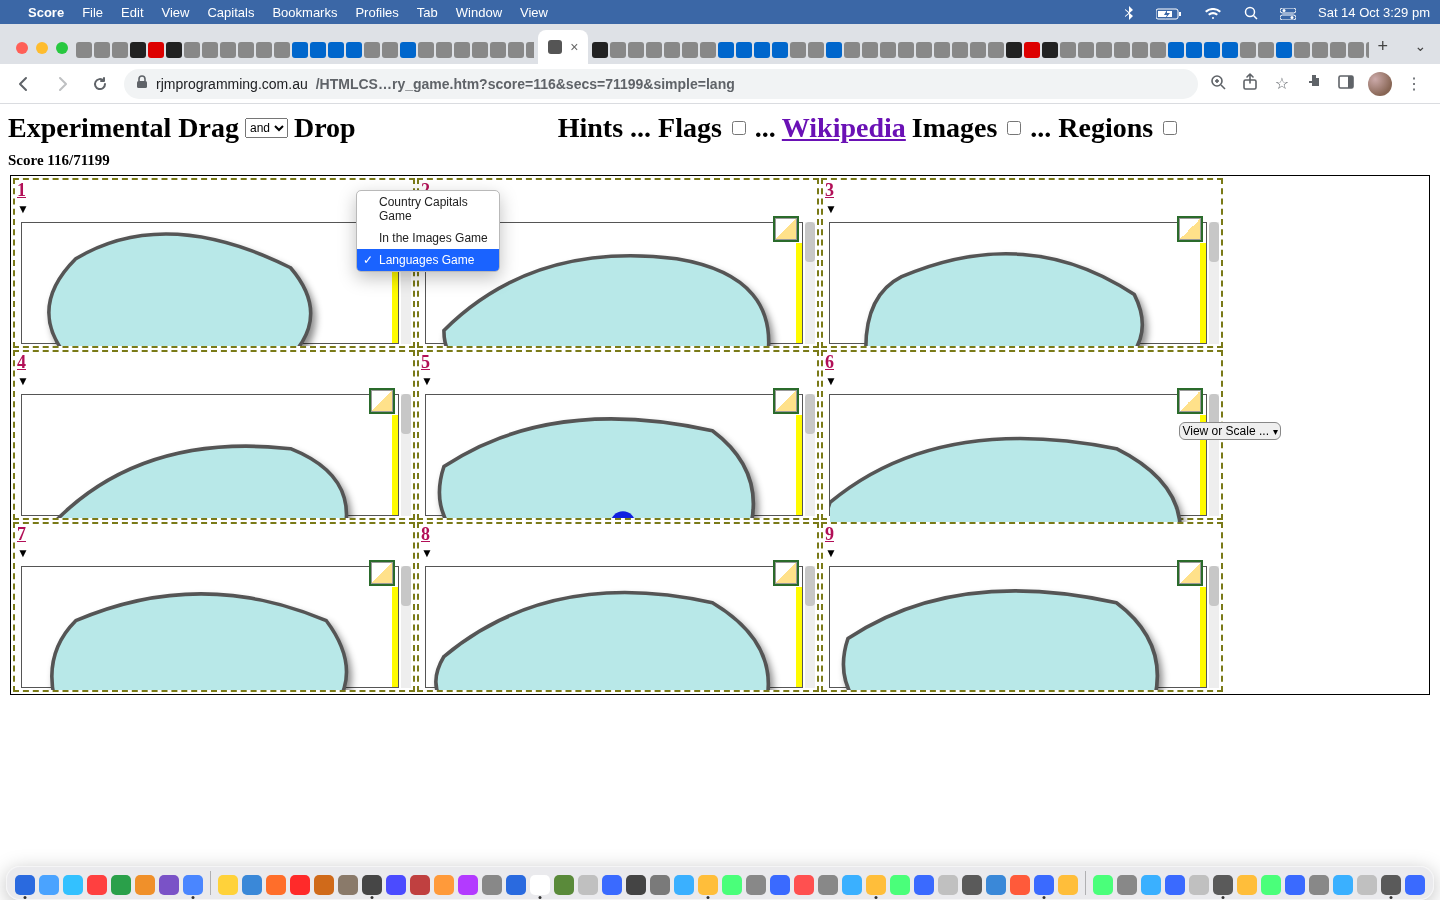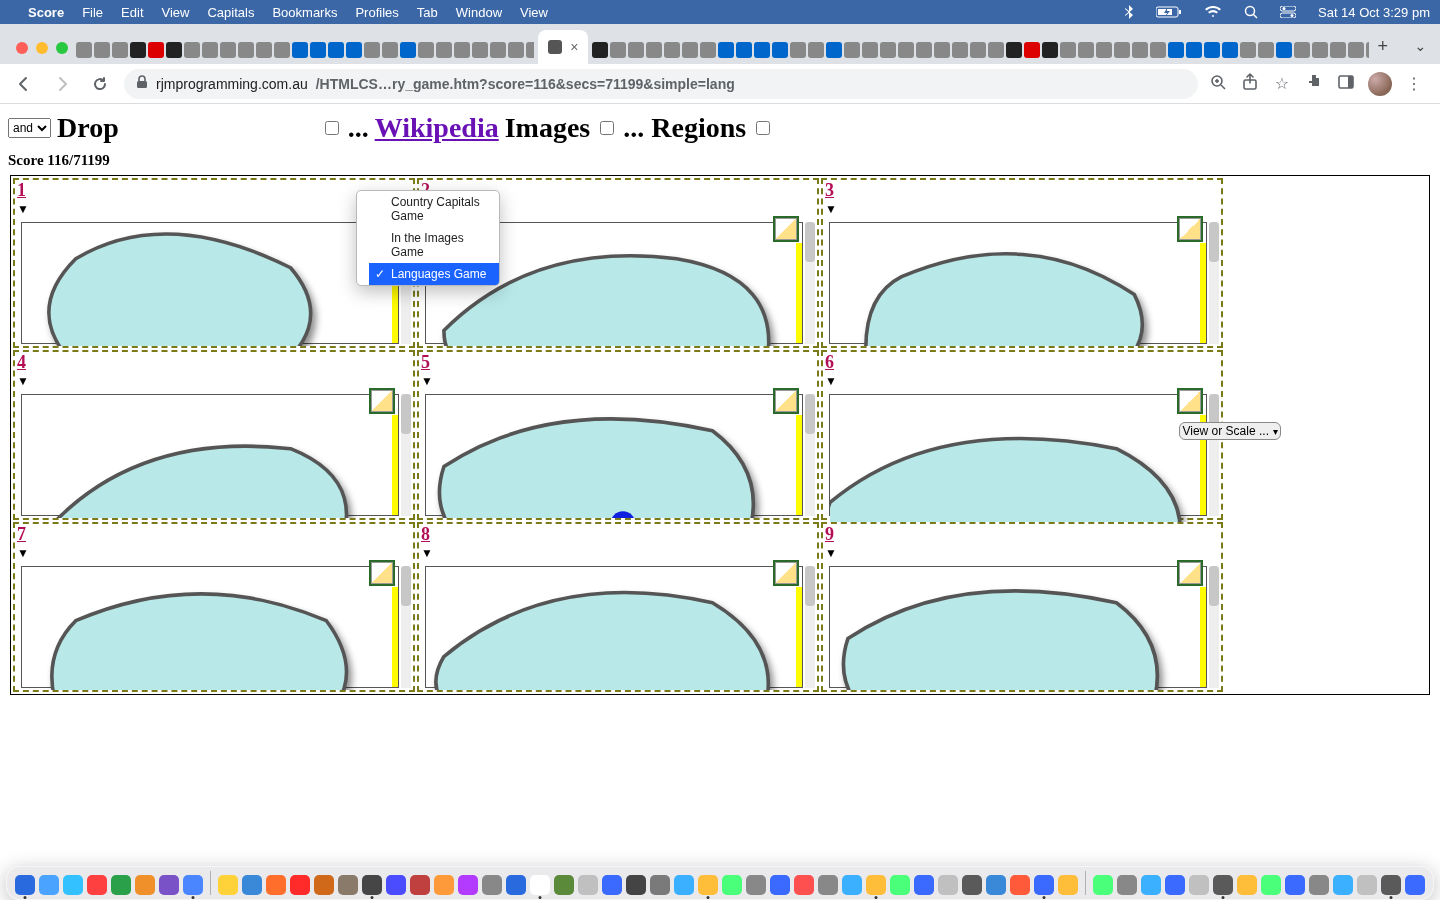--- a/index.html
+++ b/index.html
@@ -4,21 +4,21 @@
 <style>
   * { box-sizing: border-box; }
   html, body { margin:0; padding:0; font-family: -apple-system, BlinkMacSystemFont, "Helvetica Neue", Arial, sans-serif; }
   body { width:1440px; height:900px; overflow:hidden; background:#fff; position:relative; }
 
   
   .mac-menubar { height:24px; background:#3b67a6; color:#fff; display:flex; align-items:center; font-size:13px; padding:0 10px; justify-content:space-between; }
   .mac-left { display:flex; align-items:center; gap:18px;}
   .mac-left .apple { font-size:15px; }
   .mac-left .appname { font-weight:700;}
-  .mac-right { display:flex; align-items:center; gap:22px; font-size:13px;}
+  .mac-right { display:flex; align-items:flex-end; gap:22px; font-size:13px;}
   .mac-right .icon { display:inline-block;}
   .mac-right svg { display:block; }
 
   
   .chrome-frame { background:#dfe1e5; }
   .tabstrip { height:40px; display:flex; align-items:flex-end; padding-left:10px; position:relative; background:#dee1e6;}
   .traffic { display:flex; gap:8px; align-items:center; padding:0 8px 10px 6px;}
   .tl { width:12px; height:12px; border-radius:50%; }
   .red{background:#ff5f57;} .yel{background:#febc2e;} .grn{background:#28c840;}
   .tabicons { display:flex; gap:2px; align-items:center; padding-bottom:6px; flex-wrap:nowrap; overflow:hidden;}
@@ -62,21 +62,21 @@
   .cell .hr{ position:absolute; top:42px; left:6px; right:14px; height:2px; background:#555;}
   .cell .hr2{ position:absolute; top:58px; left:6px; right:14px; height:1px; background:#888;}
   .mapsvg { position:absolute; inset:0; }
   .mapsvg .land{ fill:#b8e8e8; stroke:#555; stroke-width:2; filter: drop-shadow(2px 3px 2px rgba(0,0,0,.45));}
   .mapsvg .dot{ fill:#1020e0;}
   .floating-sel{ position:absolute; background:#efefef; border:1px solid #888; font-size:12px; padding:1px 2px; display:flex; align-items:center; gap:4px; z-index:3;}
   .floating-sel::after{content:"▾"; font-size:10px;}
 
   
   .dropdown-menu { position:absolute; top:86px; left:356px; width:144px; background:#fff; border:1px solid #b9b9b9; border-radius:5px; box-shadow:0 6px 18px rgba(0,0,0,.25); font-size:12px; overflow:hidden; z-index:500;}
-  .dropdown-menu .opt { padding:4px 2px 4px 22px; position:relative; color:#222;margin-left:12px;}
+  .dropdown-menu .opt { padding:4px 2px 4px 22px; position:relative; color:#222;}
   .dropdown-menu .opt.sel { background:#1a63ff; color:#fff;}
   .dropdown-menu .opt.sel::before{ content:"✓"; position:absolute; left:6px;}
 
   
   .dock-wrap{ position:absolute; bottom:0; left:0; right:0; display:flex; justify-content:center; pointer-events:none;}
   .dock{ pointer-events:auto; background:rgba(220,220,225,.6); border:1px solid rgba(255,255,255,.5); border-radius:14px; padding:4px 8px; display:flex; gap:4px; align-items:flex-end; box-shadow:0 4px 20px rgba(0,0,0,.25); backdrop-filter: blur(6px);}
   .dock .app{ width:20px; height:20px; border-radius:5px; flex:0 0 auto; position:relative;}
   .dock .sep{ width:1px; height:24px; background:rgba(0,0,0,.25); margin:0 3px;}
   .dock .app .dot{position:absolute; bottom:-4px; left:50%; transform:translateX(-50%); width:3px;height:3px;border-radius:50%; background:#333;}
 </style>
@@ -267,23 +267,25 @@
             <rect x="10" y="1" width="5" height="12" fill="#5f6368"></rect>
           </svg></span>
       <div class="avatar"></div>
       <span class="icn">⋮</span>
     </div>
   </div>
 </div>
 
 <div class="page">
   <div class="title-row">
+    <span>Experimental Drag</span>
     <select><option>and</option></select>
     <span>Drop</span>
     <span style="width:190px"></span>
+    <span>Hints ... Flags</span>
     <input type="checkbox" class="chk" style="">
     <span>...</span>
     <a href="#" class="wiki">Wikipedia</a>
     <span>Images</span>
     <input type="checkbox" class="chk" style="">
     <span>... Regions</span>
     <input type="checkbox" class="chk" style="">
   </div>
   <div class="score">Score 116/71199</div>
 

